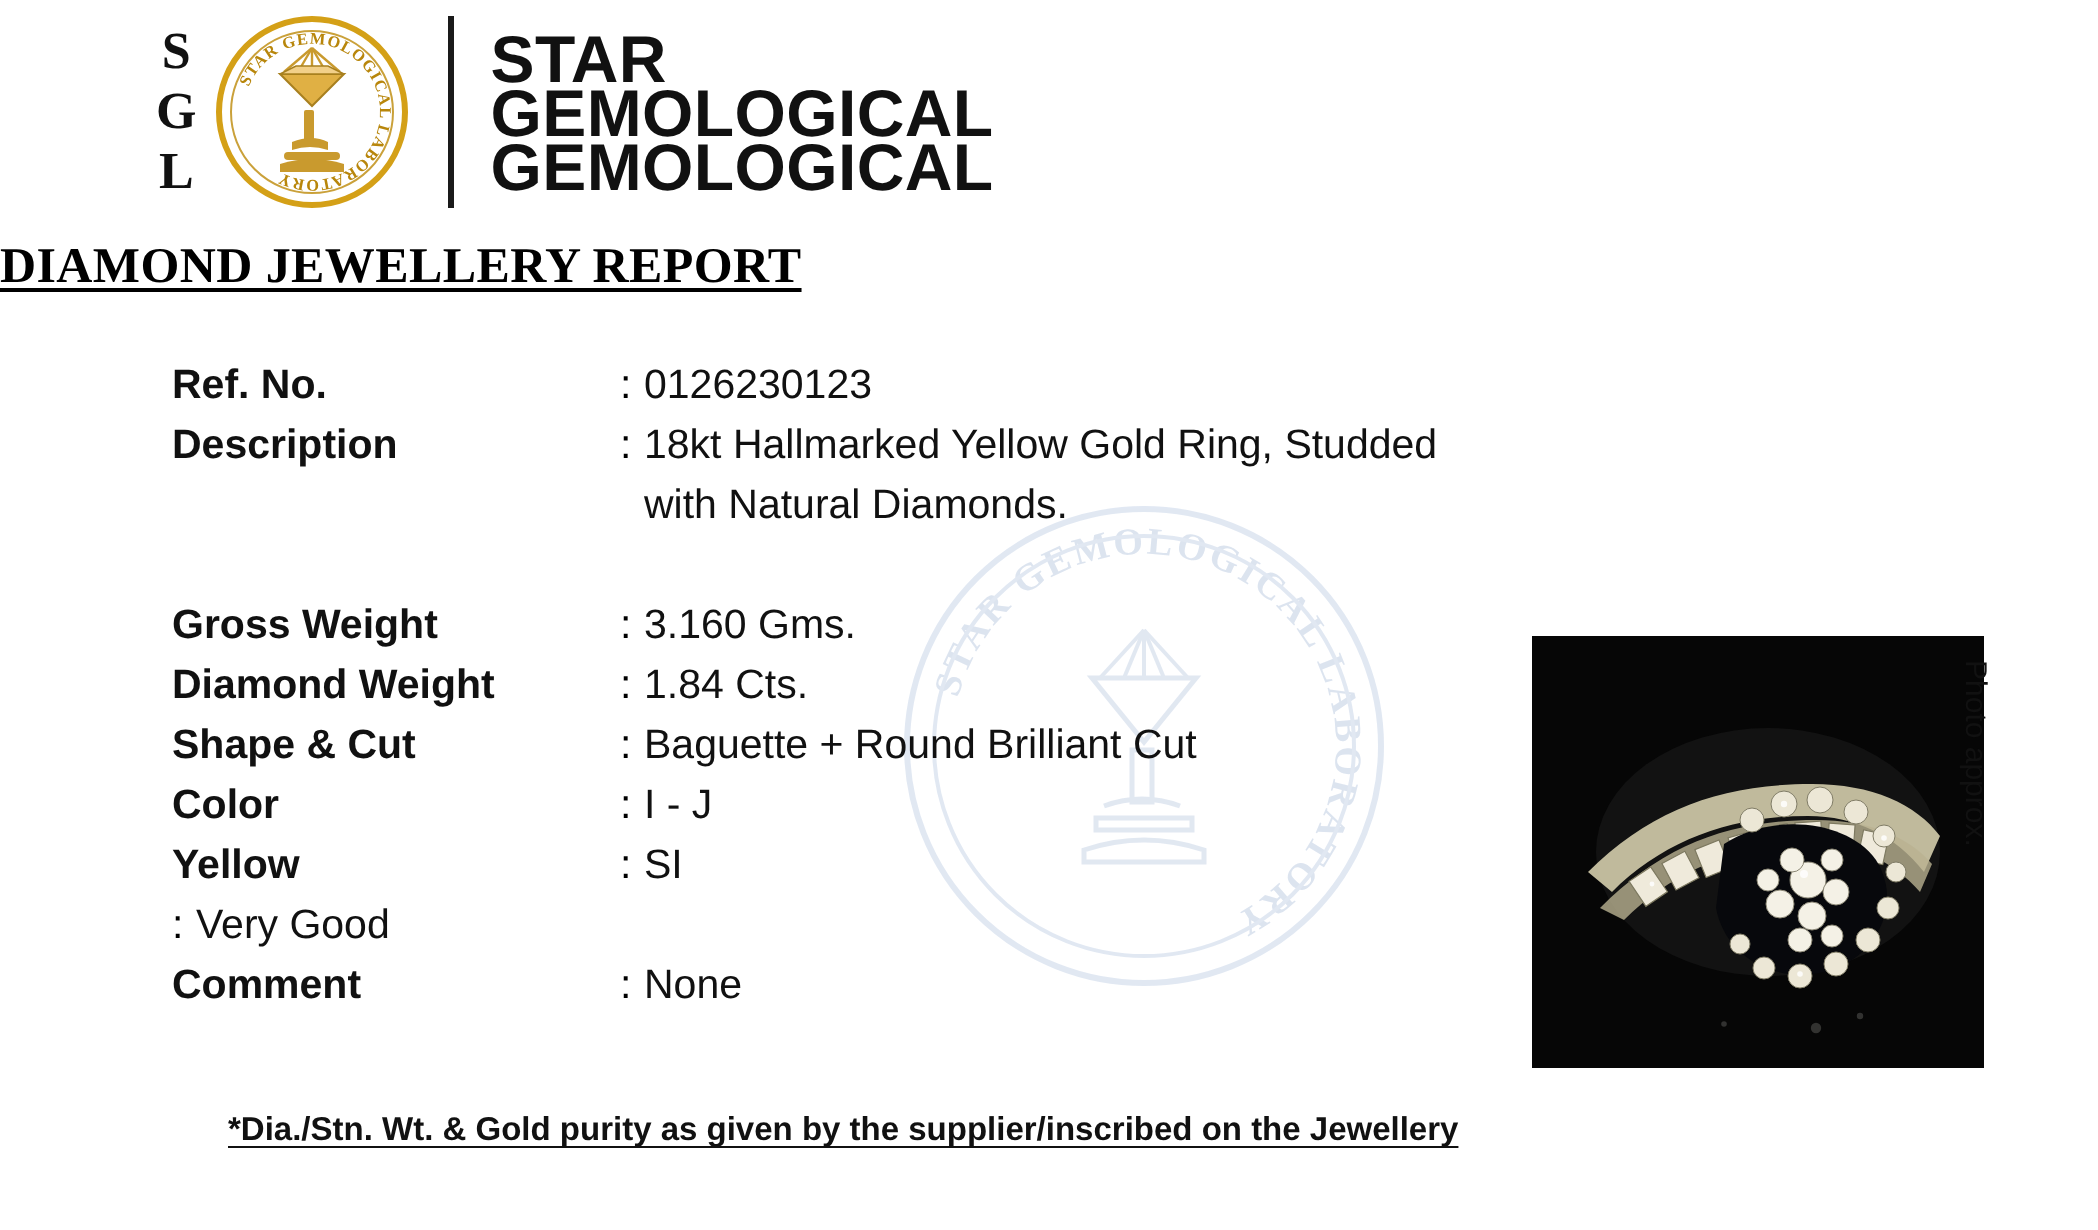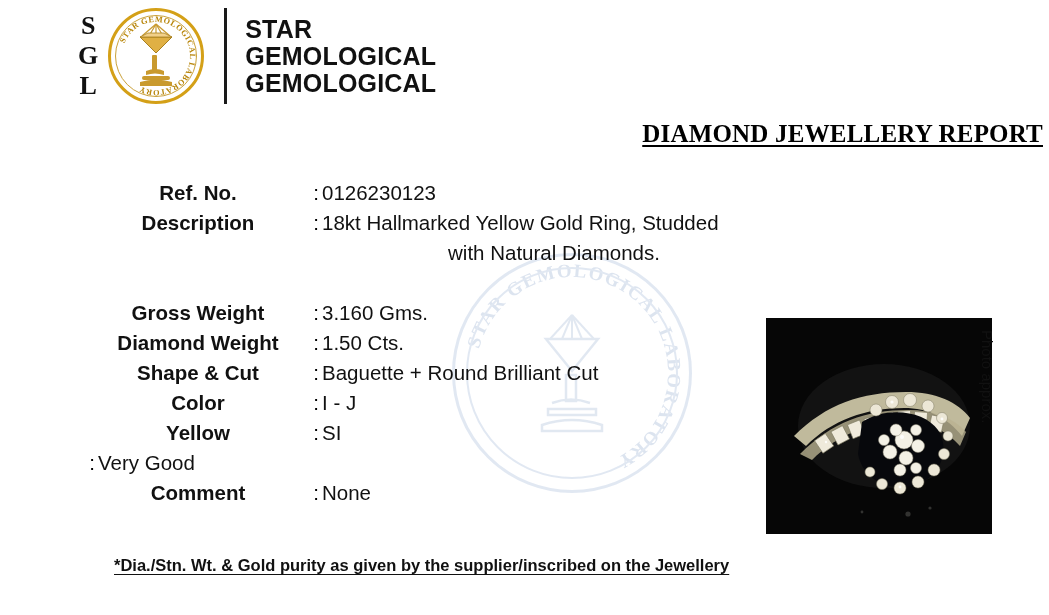--- a/index.html
+++ b/index.html
@@ -93,34 +93,34 @@
   }
   .divider-vert {
     width: 3px;
     height: 96px;
     background: #1a1a1a;
     margin: 0 18px 0 14px;
   }
   .brand {
     font-family: "Liberation Sans", sans-serif;
     font-weight: bold;
-    font-size: 25px;
+    font-size: 33px;
     line-height: 27px;
     letter-spacing: 0.2px;
     color: #111;
   }
   .brand div { white-space: nowrap; }
 
   
   .doc-title {
     position: absolute;
     left: 0;
     top: 120px;
     width: 1043px;
-    text-align: right;
+    text-align: left;
     font-family: "Liberation Serif", serif;
     font-weight: bold;
     font-size: 25px;
     letter-spacing: 0.2px;
     text-decoration: underline;
     text-underline-offset: 3px;
   }
 
   
   .watermark {
@@ -155,21 +155,20 @@
     fill: #8ea7cc;
     font-weight: bold;
   }
 
   
   .fields {
     position: absolute;
     left: 86px;
     top: 178px;
     width: 700px;
-    text-align: center;
   }
   .field-row {
     display: flex;
     align-items: flex-start;
     line-height: 30px;
     font-size: 20.5px;
     white-space: nowrap;
   }
   .field-label {
     width: 224px;
@@ -338,21 +337,21 @@
 
     <div class="field-row">
       <span class="field-label">Gross Weight</span>
       <span class="field-colon">:</span>
       <span class="field-value">3.160 Gms.</span>
     </div>
 
     <div class="field-row">
       <span class="field-label">Diamond Weight</span>
       <span class="field-colon">:</span>
-      <span class="field-value">1.50 Cts.</span>
+      <span class="field-value">1.84 Cts.</span>
     </div>
 
     <div class="field-row">
       <span class="field-label">Shape &amp; Cut</span>
       <span class="field-colon">:</span>
       <span class="field-value">Baguette + Round Brilliant Cut</span>
     </div>
 
     <div class="field-row">
       <span class="field-label">Color</span>

